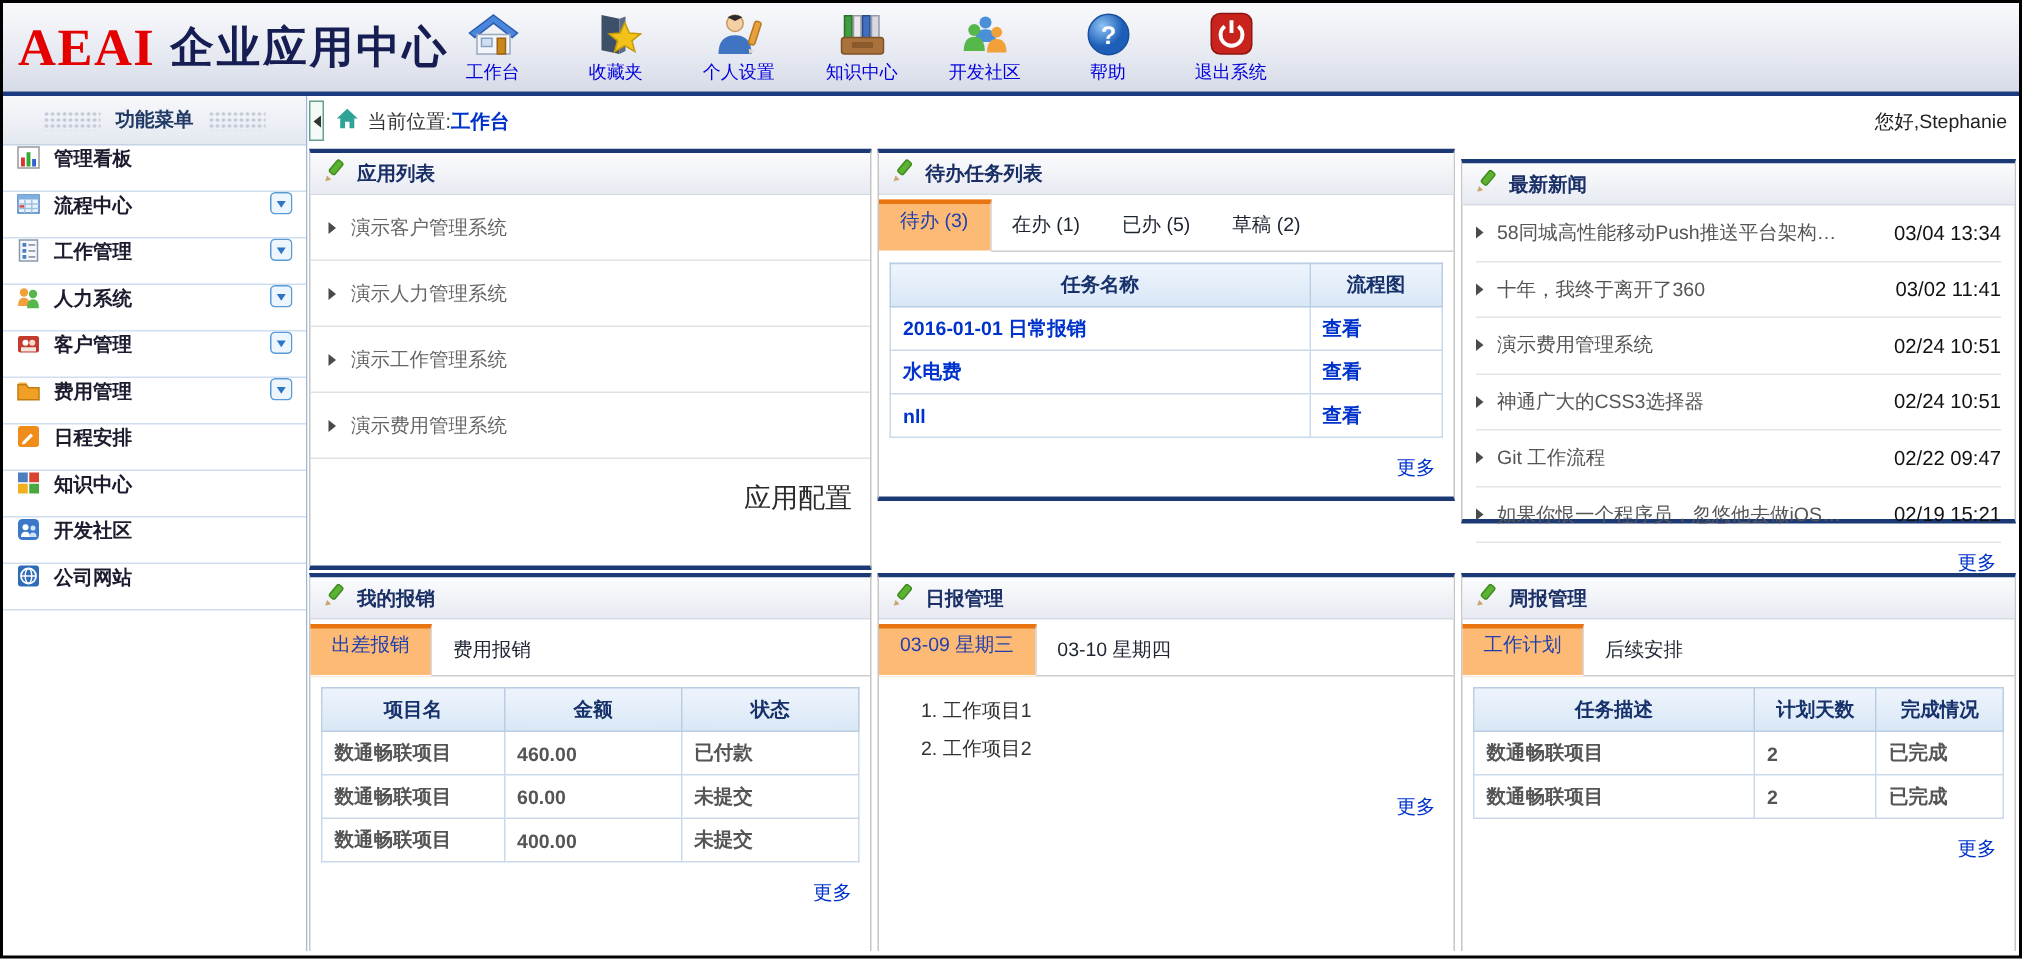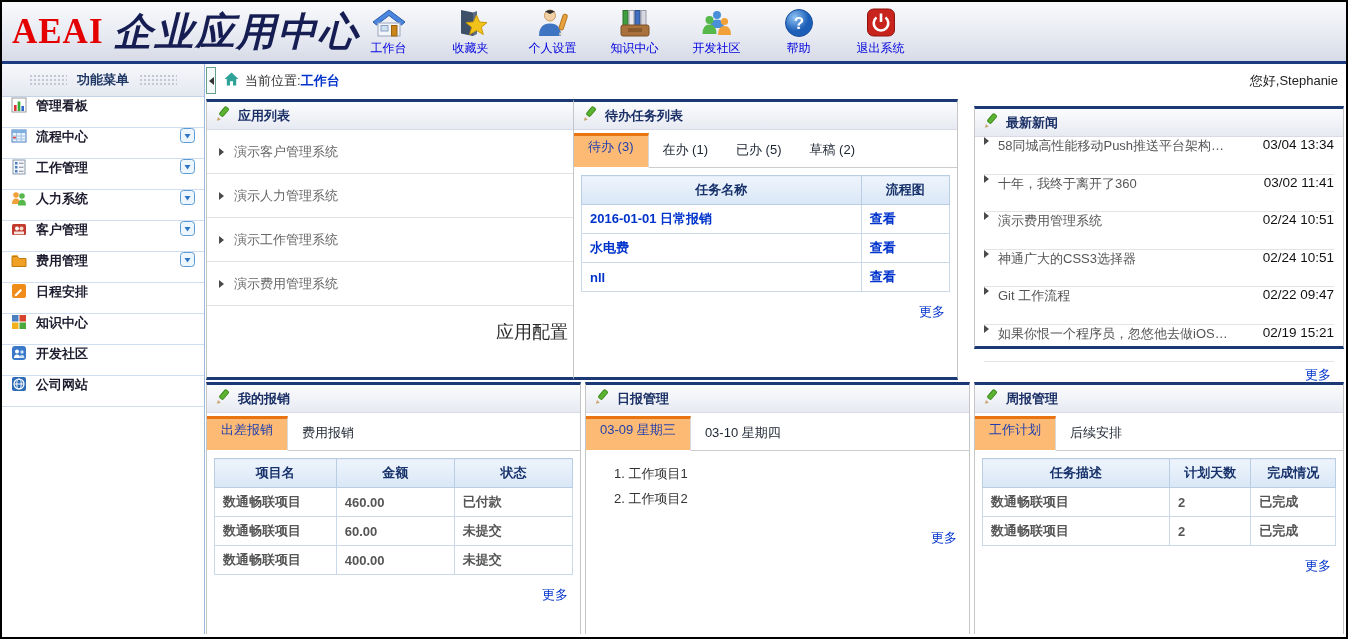--- a/index.html
+++ b/index.html
@@ -13,21 +13,21 @@
   .hdr {
     height:62px; display:flex; align-items:center; justify-content:flex-start;
     background:linear-gradient(#f9fafc,#e6e9f1 60%,#d7dbe7);
     border-bottom:3px solid #1b3a80; padding:0 14px 0 10px;
   }
   .brand { display:flex; align-items:center; }
   .brand .logo {
     font-family:"Liberation Serif","DejaVu Serif",serif; font-weight:bold;
     font-size:35px; color:#e40000; letter-spacing:1px;
   }
-  .brand .apptitle { font-weight:bold; font-size:39px; color:#161d52; margin-left:10px; letter-spacing:2px;font-style:italic; }
+  .brand .apptitle { font-weight:bold; font-size:29px; color:#161d52; margin-left:10px; letter-spacing:2px; }
   .hdr-nav { display:flex; gap:24px; align-items:flex-end; }
   .hdr-item { display:flex; flex-direction:column; align-items:center; cursor:pointer; width:58px; }
   .hdr-item .ic { height:32px; display:flex; align-items:flex-end; justify-content:center; }
   .hdr-item .lb { font-size:12px; color:#0000dd; margin-top:2px; white-space:nowrap; }
   
   .row { display:flex; height:570px; }
   
   .sb { width:203px; border-right:1px solid #9cb8d8; background:#fff; }
   .sb-head {
     height:33px; display:flex; align-items:center; justify-content:center; gap:10px;
@@ -54,21 +54,21 @@
   .crumb .home { margin:0 6px 0 8px; }
   .crumb .cur { color:#0033cc; font-weight:bold; }
   .crumb .greet { margin-left:auto; padding-right:8px; color:#222; }
   .panels { position:absolute; left:0; right:0; top:35px; bottom:0; overflow:hidden; }
   .panel {
     position:absolute; background:#fff;
     border:1px solid #c6c6c6; border-top:3px solid #1b3a75;
   }
   .panel.toprow { border-bottom:3px solid #1b3a75; }
   .p1 { left:1px;   top:0; width:375px; height:281px;font-family:Liberation Serif, serif; }
-  .p2 { left:368px; top:0; width:385px; height:281px; }
+  .p2 { left:380px; top:0; width:385px; height:235px; }
   .p3 { left:769px; top:7px; width:370px; height:243px; }
   .p4 { left:1px;   top:283px; width:375px; height:260px; }
   .p5 { left:380px; top:283px; width:385px; height:260px; }
   .p6 { left:769px; top:283px; width:370px; height:260px; }
   .p-head {
     height:28px; display:flex; align-items:center; gap:7px; padding:0 8px;
     background:linear-gradient(#fbfcfd,#e7eaf2); border-bottom:1px solid #d8dbe4;
     font-weight:bold; color:#1a2f66;
   }
   
@@ -88,21 +88,21 @@
   td { border:1px solid #c9d9ea; padding:5px 8px; color:#555;font-weight:bold; }
   a.lnk { color:#0033cc; text-decoration:none; cursor:pointer; }
   .more { text-align:right; padding:4px 12px; }
   .more a { color:#0033cc; cursor:pointer; text-decoration:none; }
   
   .bullet { width:0; height:0; border-top:4px solid transparent; border-bottom:4px solid transparent; border-left:5px solid #4a4a4a; flex:0 0 5px; }
   .app-row { height:44px; display:flex; align-items:center; gap:10px; padding:0 12px; border-bottom:1px solid #e2e2e2; color:#666; cursor:pointer; }
   .app-foot { text-align:right; padding:14px 12px 0 0; font-size:18px; color:#2b2b2b; }
   .app-foot span { cursor:pointer; }
   .news { padding:0 9px; }
-  .news-row { display:flex; height:37.5px; border-bottom:1px solid #e4e4e4; gap:9px; cursor:pointer; }
+  .news-row { display:flex; align-items:center; height:37.5px; border-bottom:1px solid #e4e4e4; gap:9px; cursor:pointer; }
   .news-row .t { flex:1; color:#555; overflow:hidden; white-space:nowrap; text-overflow:ellipsis; }
   .news-row .d { color:#111; font-size:13.5px; white-space:nowrap; }
   .dlist { padding:10px 0 0 28px; color:#333; line-height:25px; }
 </style>
 </head>
 <body>
 
 <div class="hdr">
   <div class="brand">
     <span class="logo">AEAI</span>

